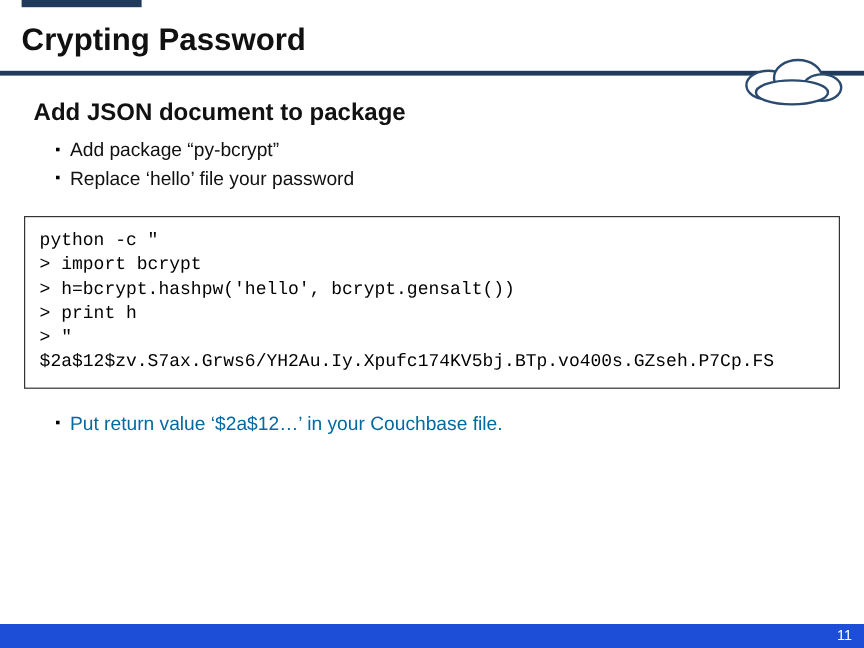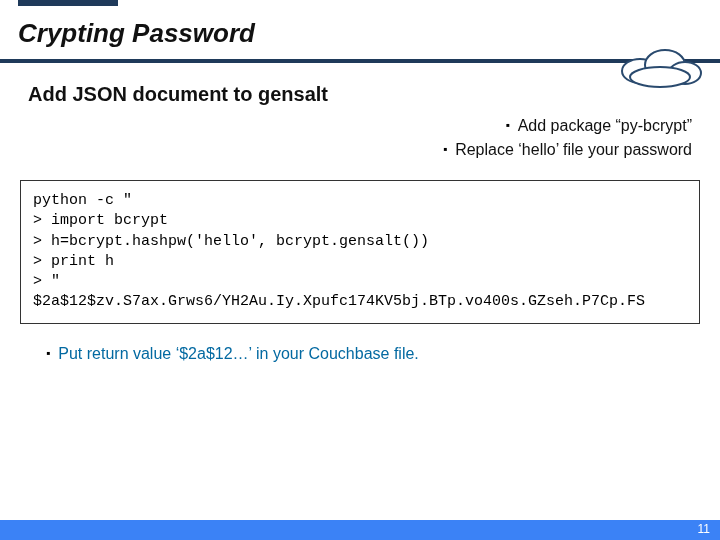--- a/index.html
+++ b/index.html
@@ -12,21 +12,20 @@
     overflow: hidden;
   }
   .top-accent {
     width: 100px;
     height: 6px;
     background: #1f3a5a;
     margin-left: 18px;
   }
   .title-wrap {
     padding: 12px 18px 8px 18px;
-    font-style: italic;
   }
   .title {
     font-size: 26px;
     font-weight: bold;
     color: #111;
   }
   .hr-line {
     position: relative;
     height: 8px;
     margin: 0 0 18px 0;
@@ -47,21 +46,20 @@
   .subtitle {
     padding: 0 28px 8px 28px;
     font-size: 20px;
     font-weight: bold;
     color: #111;
   }
   .bullets {
     padding: 0 28px 0 46px;
     font-size: 16px;
     color: #111;
-    text-align: right;
   }
   .bullets li {
     list-style: none;
     padding: 3px 0;
   }
   .bullets li::before {
     content: "▪";
     font-size: 12px;
     margin-right: 8px;
     color: #000;
@@ -93,21 +91,21 @@
     font-size: 12px;
     margin-right: 8px;
     color: #000;
     position: relative;
     top: -2px;
   }
   .footer {
     position: absolute;
     left: 0; right: 0; bottom: 0;
     height: 20px;
-    background: #3b82f6;
+    background: #1d4ed8;
   }
   .footer .pagenum {
     position: absolute;
     right: 10px;
     top: 2px;
     color: #fff;
     font-size: 12px;
   }
 </style>
 </head>
@@ -124,21 +122,21 @@
   <svg class="cloud" viewBox="0 0 100 50">
     <g fill="#ffffff" stroke="#2a4a6e" stroke-width="2">
       <ellipse cx="30" cy="32" rx="18" ry="12"></ellipse>
       <ellipse cx="55" cy="26" rx="20" ry="15"></ellipse>
       <ellipse cx="75" cy="34" rx="16" ry="11"></ellipse>
       <ellipse cx="50" cy="38" rx="30" ry="10"></ellipse>
     </g>
   </svg>
 </div>
 
-<div class="subtitle">Add JSON document to gensalt</div>
+<div class="subtitle">Add JSON document to package</div>
 
 <ul class="bullets">
   <li>Add package “py-bcrypt”</li>
   <li>Replace ‘hello’ file your password</li>
 </ul>
 
 <div class="codebox"><span>python -c "</span>
 <span>&gt; import bcrypt</span>
 <span>&gt; h=bcrypt.hashpw('hello', bcrypt.gensalt())</span>
 <span>&gt; print h</span>

